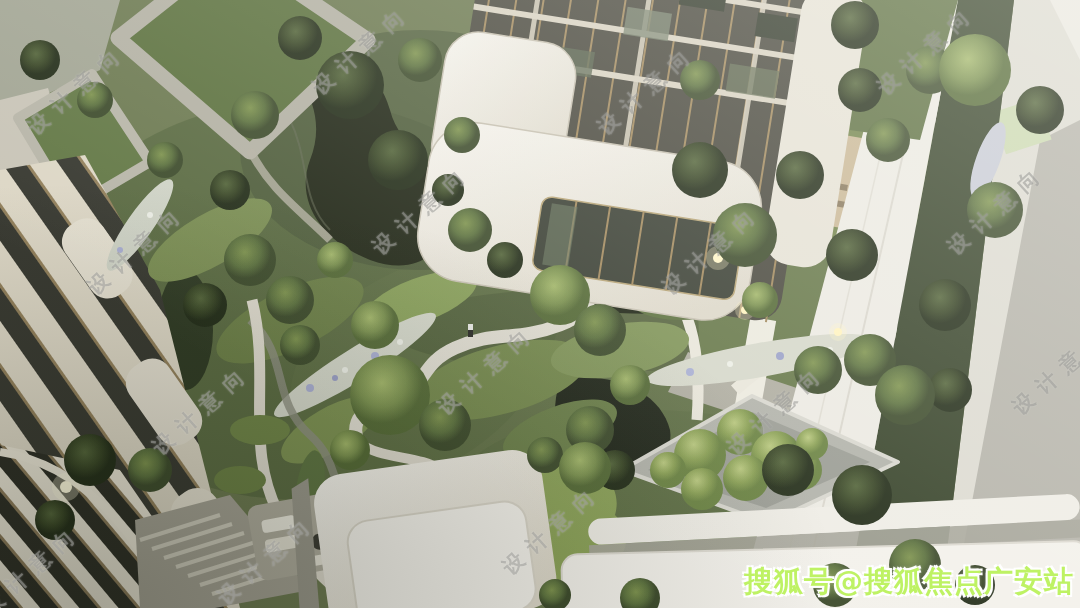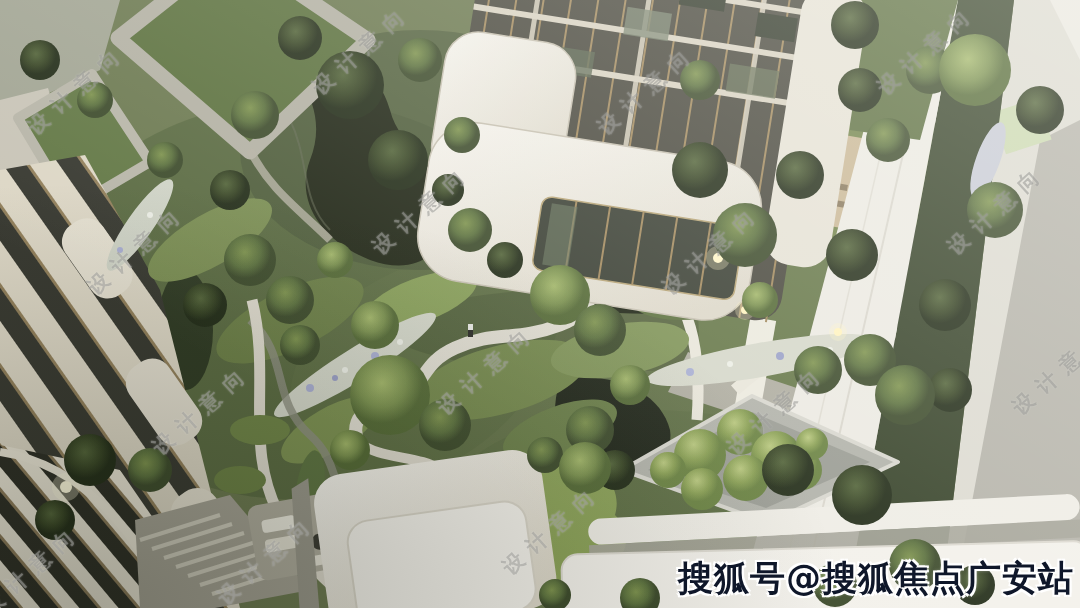--- a/index.html
+++ b/index.html
@@ -2,22 +2,22 @@
 <html><head>
 <meta charset="utf-8">
 <style>
   html,body{margin:0;padding:0;background:#222;}
   .scene{position:relative;width:1080px;height:608px;overflow:hidden;
          font-family:"DejaVu Sans","Liberation Sans",sans-serif;background:#6d7a52;}
   .scene svg{position:absolute;left:0;top:0;}
   .wm{position:absolute;font-size:21px;font-weight:bold;letter-spacing:10px;
       color:rgba(150,150,145,.55);transform:rotate(-42deg);white-space:nowrap;
       text-shadow:0 0 2px rgba(255,255,255,.25);pointer-events:none;}
-  .credit{position:absolute;right:6px;bottom:6px;font-size:35px;font-weight:800;
-      letter-spacing:1px;color:#0f172a;white-space:nowrap;
+  .credit{position:absolute;right:6px;bottom:6px;font-size:29px;font-weight:800;
+      letter-spacing:1px;color:#bef264;white-space:nowrap;
       text-shadow:-2px -2px 0 #fff,2px -2px 0 #fff,-2px 2px 0 #fff,2px 2px 0 #fff,0 0 4px #fff;}
 </style>
 </head>
 <body>
 
 <div class="scene">
 <svg width="1080" height="608" viewBox="0 0 1080 608">
   <defs>
     <radialGradient id="tD" cx="40%" cy="35%">
           <stop offset="0%" stop-color="#55663c"></stop>

